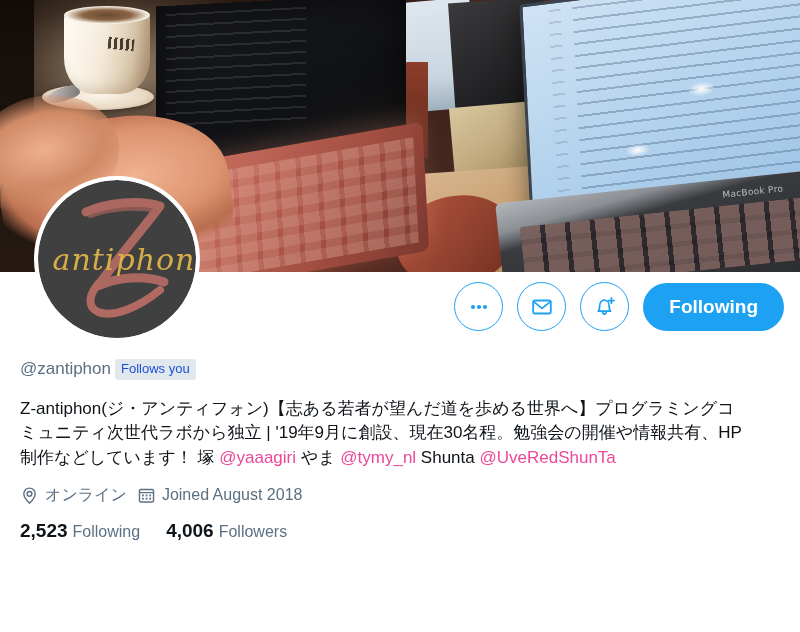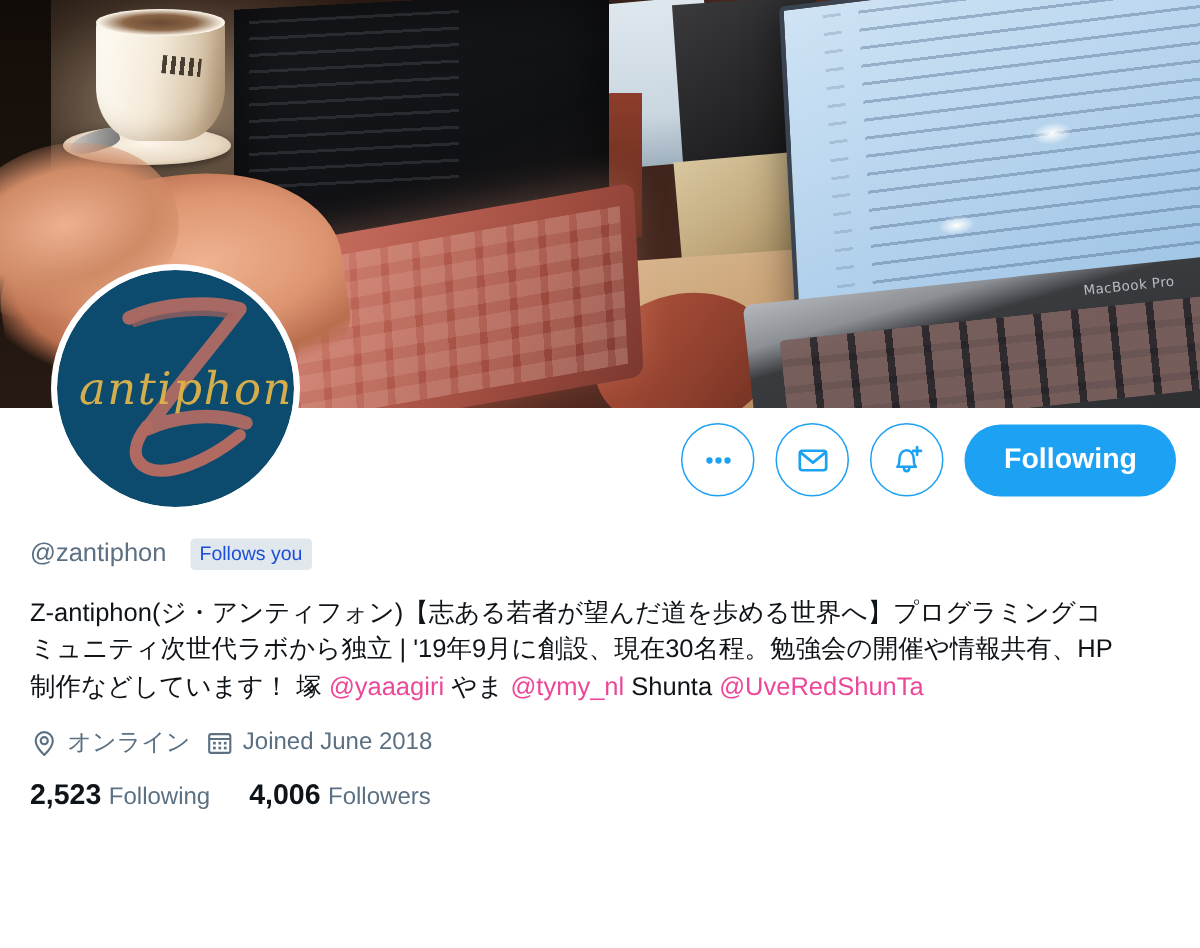--- a/index.html
+++ b/index.html
@@ -280,21 +280,21 @@
     background: #ffffff;
     border: 4px solid #ffffff;
     box-sizing: border-box;
     overflow: hidden;
     z-index: 6;
   }
   .avatar-inner {
     position: absolute;
     inset: 0;
     border-radius: 50%;
-    background: #0c4a6e;
+    background: #404040;
     overflow: hidden;
   }
   .avatar-word {
     position: absolute;
     left: -4px;
     top: 62px;
     width: 180px;
     text-align: center;
     font-family: "DejaVu Serif", serif;
     font-style: italic;
@@ -361,21 +361,21 @@
   .display-name {
     font-size: 25px;
     font-weight: bold;
     color: #0f1419;
     letter-spacing: -0.2px;
     line-height: 1.2;
     margin: 0;
   }
   .handle-row {
     display: flex;
-    gap: 16px;
+    gap: 4px;
     margin-top: 7px;
   }
   .handle {
     font-size: 17px;
     color: #5b7083;
   }
   .follows-you {
     font-size: 13px;
     color: #1d4ed8;
     background: #e1e8ed;
@@ -543,21 +543,21 @@
         <svg width="19" height="19" viewBox="0 0 20 20">
           <rect x="2.6" y="3.6" width="14.8" height="13.2" rx="1.4" fill="none" stroke="#5b7083" stroke-width="1.5"></rect>
           <path d="M2.6 7.0 L17.4 7.0" stroke="#5b7083" stroke-width="1.3"></path>
           <rect x="5.3" y="9.0" width="1.9" height="1.9" fill="#5b7083"></rect>
           <rect x="9.1" y="9.0" width="1.9" height="1.9" fill="#5b7083"></rect>
           <rect x="12.9" y="9.0" width="1.9" height="1.9" fill="#5b7083"></rect>
           <rect x="5.3" y="12.4" width="1.9" height="1.9" fill="#5b7083"></rect>
           <rect x="9.1" y="12.4" width="1.9" height="1.9" fill="#5b7083"></rect>
           <rect x="12.9" y="12.4" width="1.9" height="1.9" fill="#5b7083"></rect>
         </svg>
-        <span>Joined June 2018</span>
+        <span>Joined August 2018</span>
       </div>
     </div>
 
     <div class="stats">
       <div class="stat">
         <b>2,523</b>
         <span>Following</span>
       </div>
       <div class="stat">
         <b>4,006</b>

